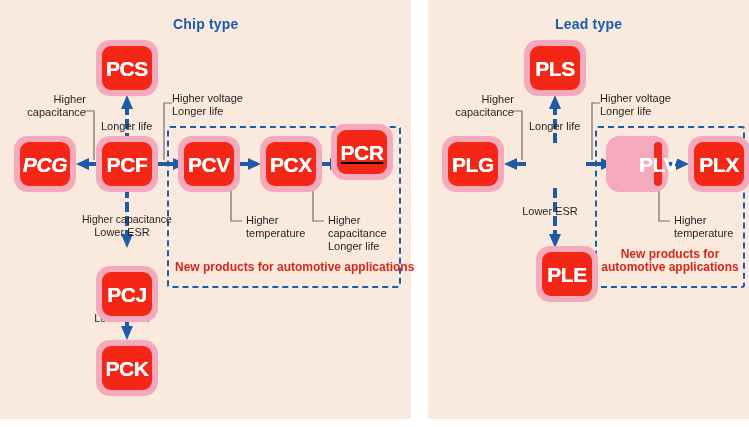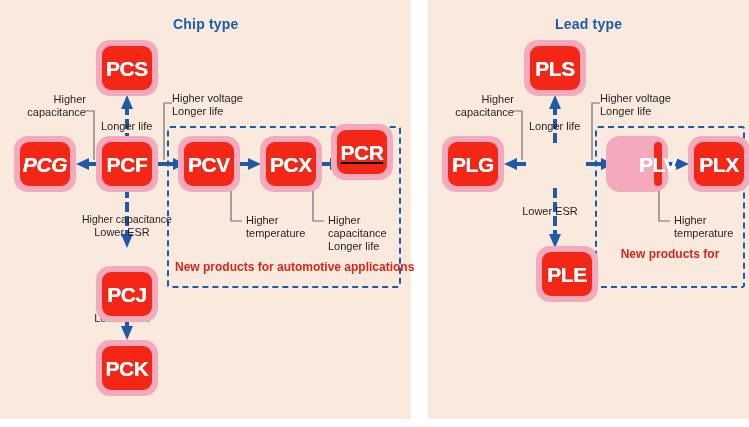--- a/index.html
+++ b/index.html
@@ -272,20 +272,21 @@
 
   </div>
 
   <div class="panel" id="panel-lead">
 
     <div class="panel-title" style="left:127px; top:16px;">Lead type</div>
 
     <div class="dashbox" style="left:167px; top:126px; width:150px; height:162px;"></div>
     <div class="dashlabel wrap" style="left:172px; top:248px; width:140px;">
       <div>New products for</div>
+      <div>automotive applications</div>
     </div>
 
     <div class="arrow" style="left:121px; top:95px;">
       <svg width="12" height="48" viewBox="0 0 12 48">
         <path d="M6 48 L6 14" stroke="#1f5aa8" stroke-width="4" stroke-dasharray="10 4" fill="none"></path>
         <polygon points="6,0 12,14 0,14" fill="#1f5aa8"></polygon>
       </svg>
     </div>
 
     <div class="arrow" style="left:76px; top:158px;">

